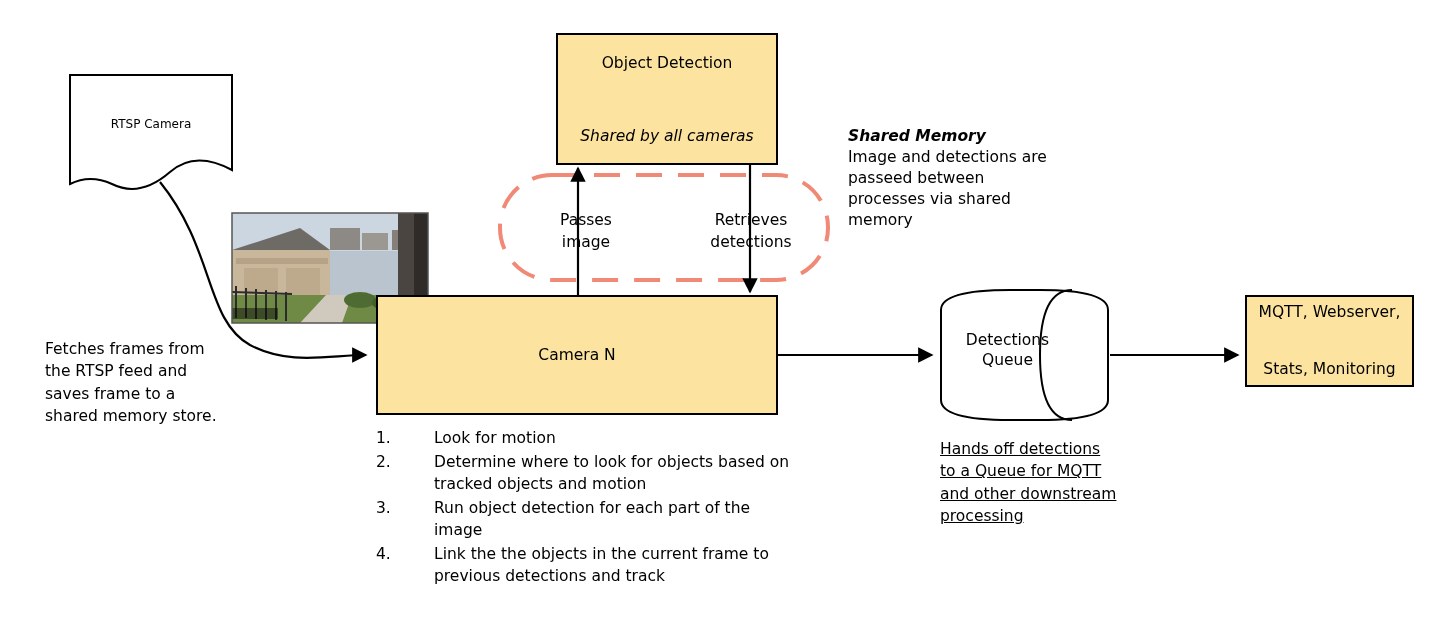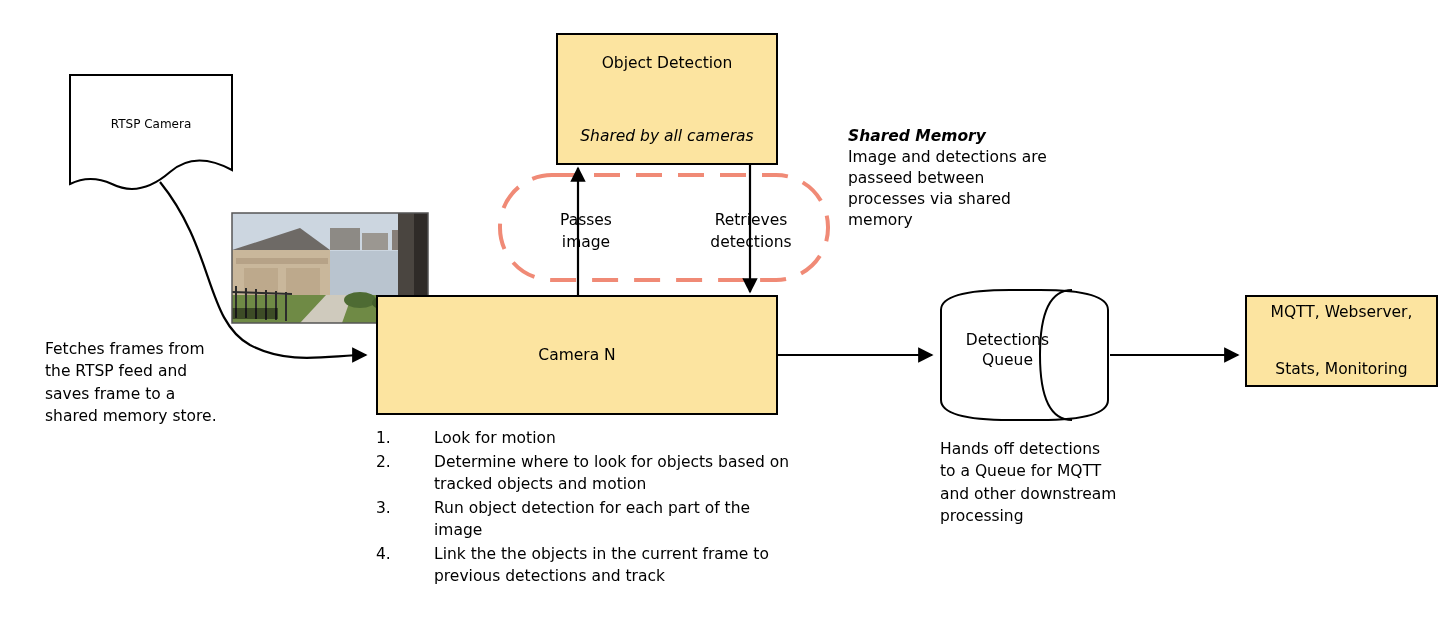--- a/index.html
+++ b/index.html
@@ -81,21 +81,21 @@
   #camera-n {
     left: 376px;
     top: 295px;
     width: 402px;
     height: 120px;
   }
   
   #mqtt-box {
     left: 1245px;
     top: 295px;
-    width: 193px;
+    width: 169px;
     height: 92px;
     padding: 0 10px;
   }
   
   #shared-mem-note {
     left: 848px;
     top: 126px;
     width: 215px;
   }
   #passes-image-label {
@@ -112,20 +112,21 @@
   }
   #fetches-note {
     left: 45px;
     top: 338px;
     width: 180px;
   }
   #queue-note {
     left: 940px;
     top: 438px;
     width: 180px;
+    text-decoration: underline;
   }
   #steps {
     position: absolute;
     left: 376px;
     top: 427px;
     width: 420px;
     font-size: 15.5px;
     line-height: 1.42;
   }
   #steps .step {

